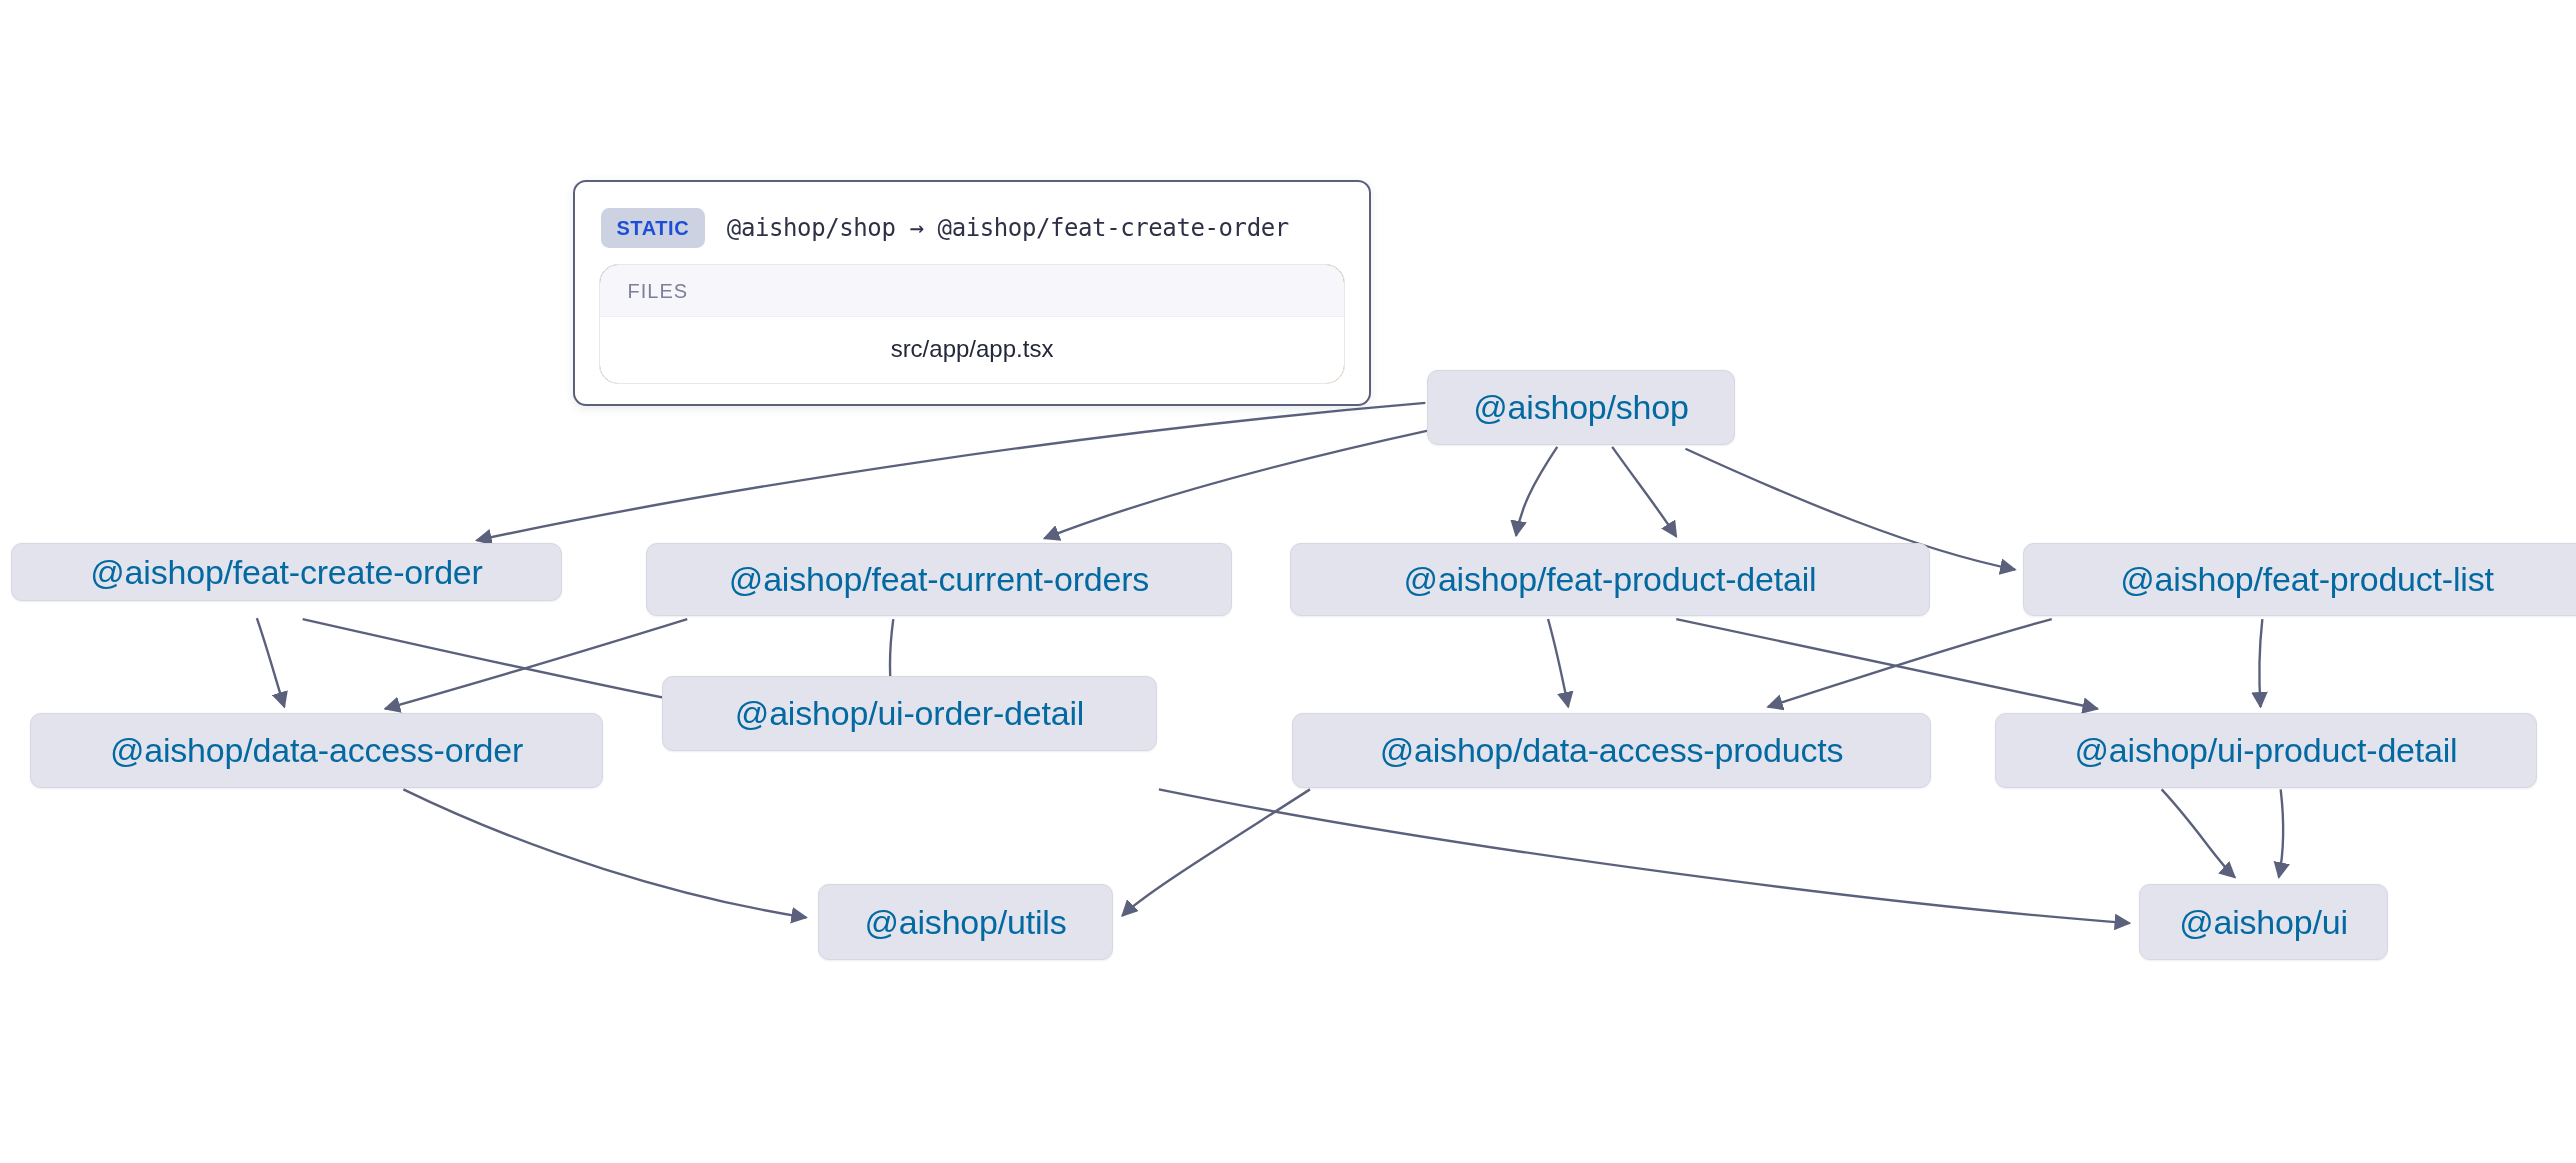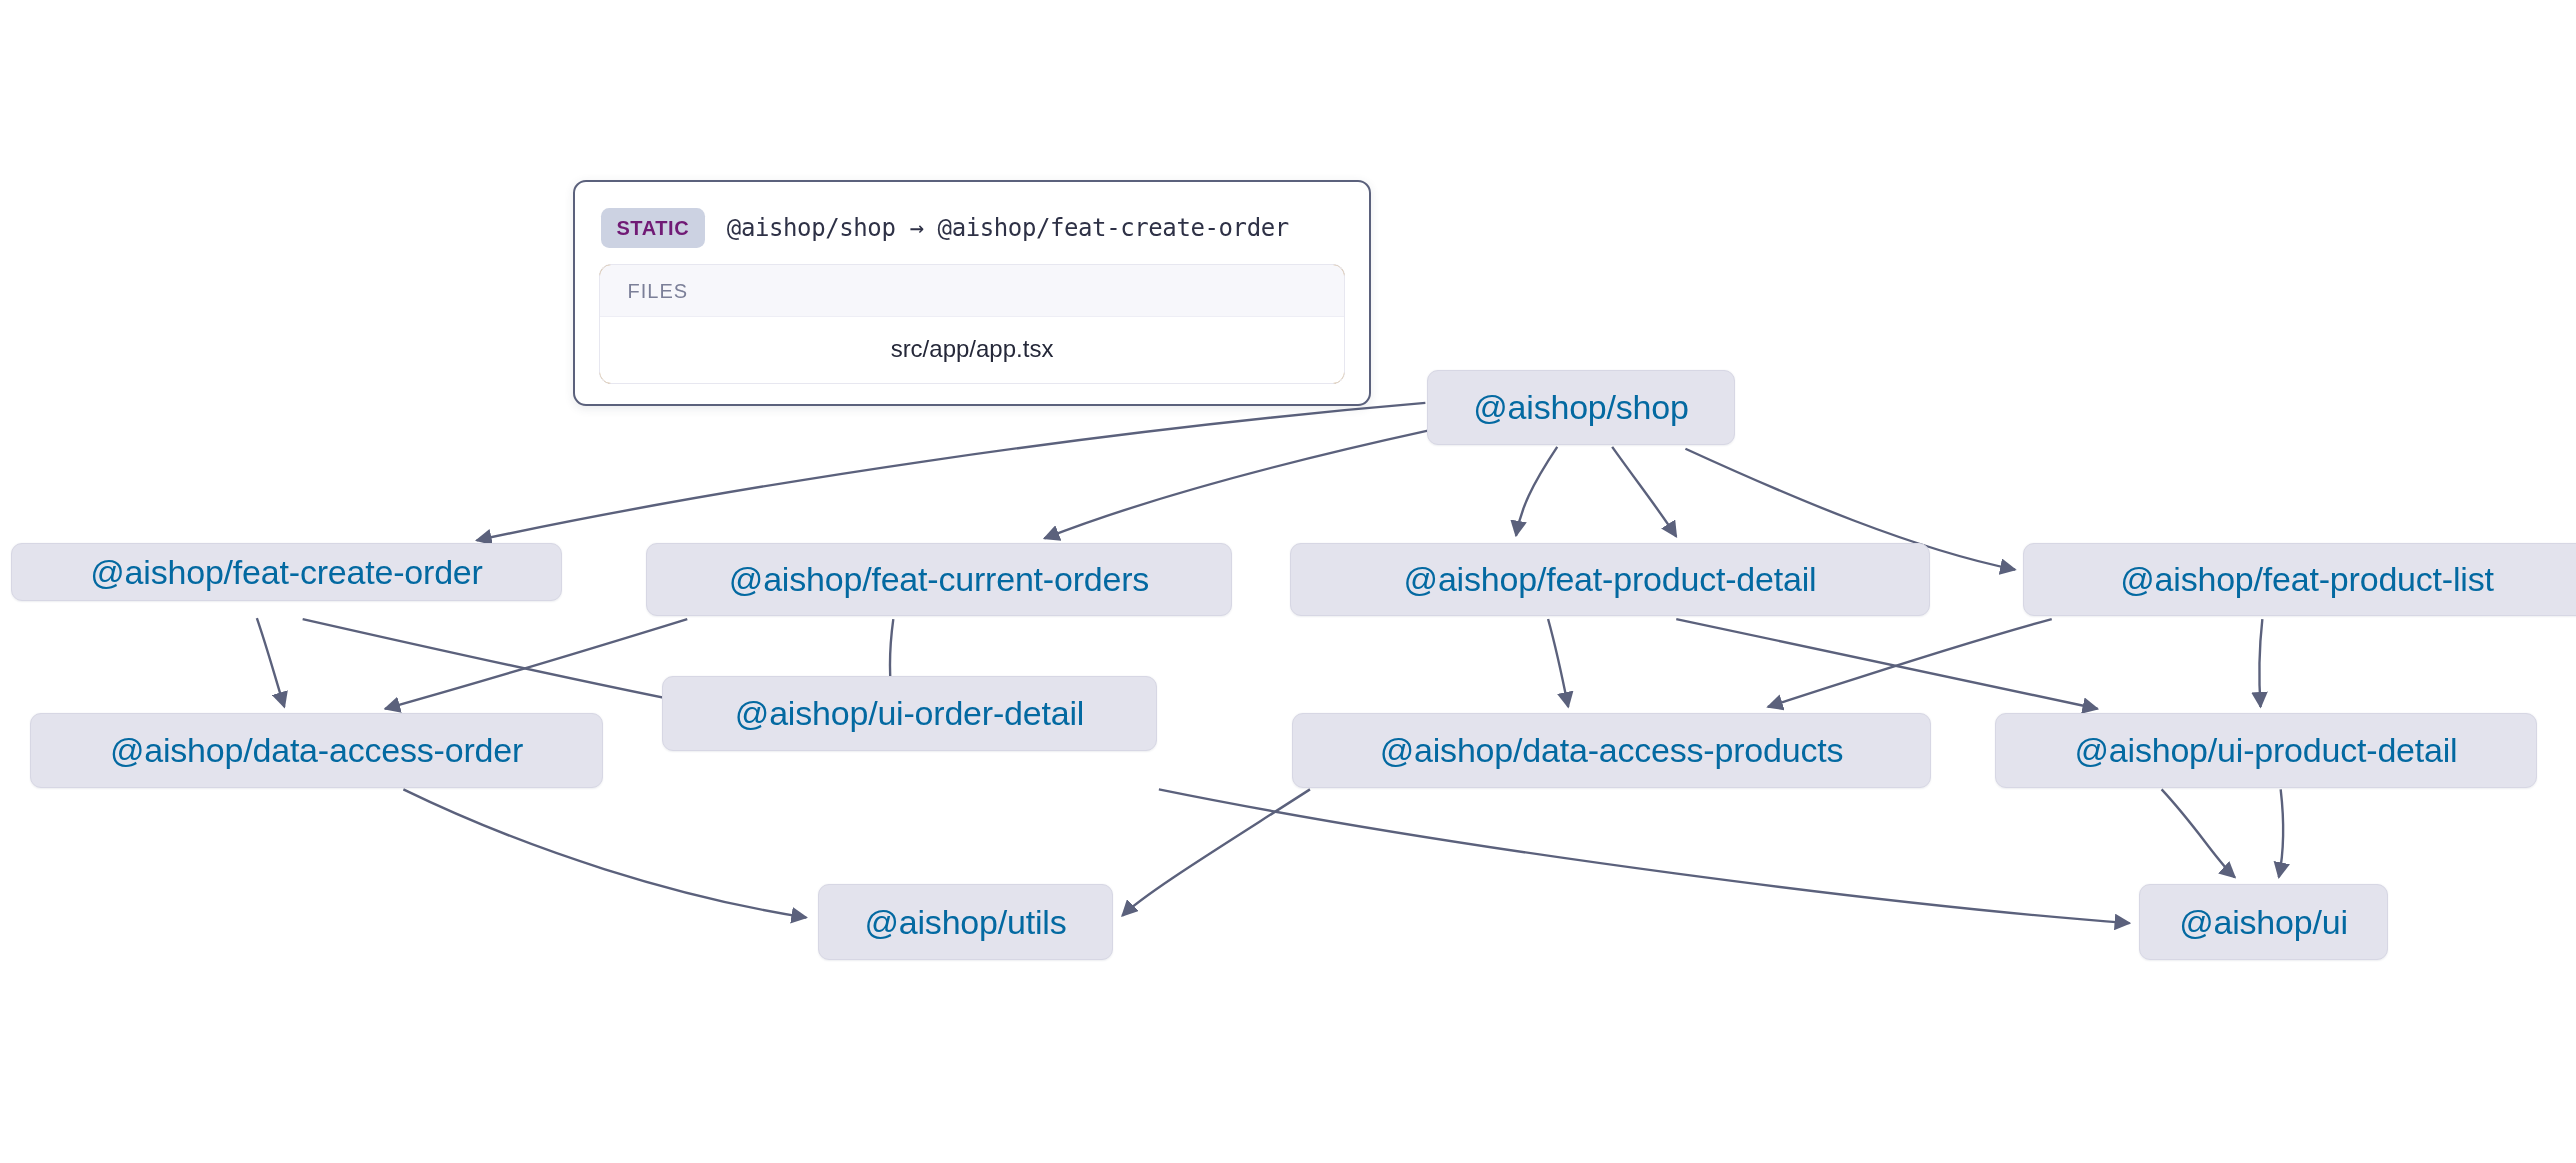--- a/index.html
+++ b/index.html
@@ -66,40 +66,40 @@
 
   #tooltip-header {
     display: flex;
     align-items: center;
     gap: 22px;
     padding: 5.5px 1.8px 16.5px 1.8px;
   }
 
   #static-badge {
     background: #ccd2e2;
-    color: #701a75;
+    color: #1d4ed8;
     font-size: 20px;
     font-weight: 700;
     letter-spacing: 0.6px;
     border-radius: 8.2px;
     padding: 10px 15.6px 10px 15.6px;
     line-height: 1;
   }
 
   #tooltip-title {
     font-family: "DejaVu Sans Mono", "Liberation Mono", monospace;
     font-size: 24px;
     color: #2e3146;
     letter-spacing: -0.4px;
     white-space: nowrap;
   }
 
   #files-panel {
     border: 0.9px solid #e7e7f0;
-    border-radius: 12px;
+    border-radius: 19px;
     overflow: hidden;
     background: #a16207;
   }
 
   #files-header {
     background: #f7f7fb;
     border-bottom: 0.9px solid #eeeef5;
     color: #7b7f98;
     font-size: 20px;
     font-weight: 400;

